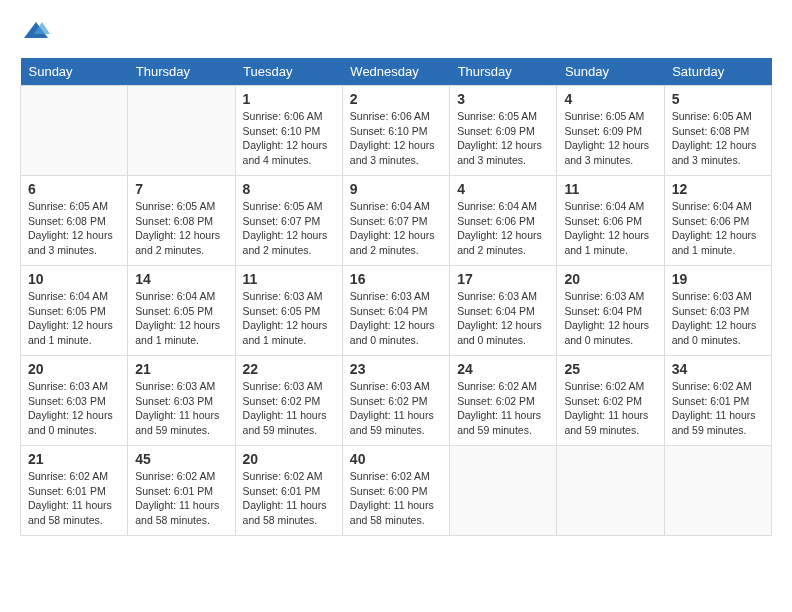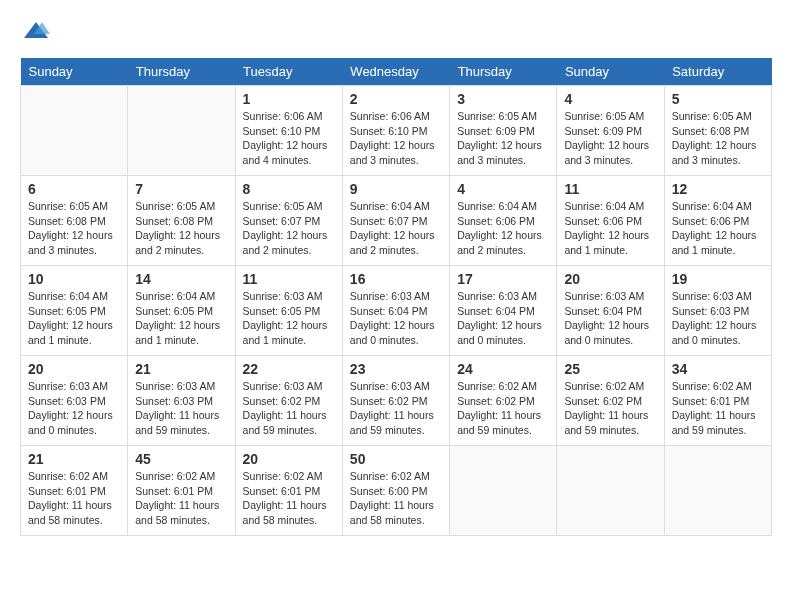--- a/index.html
+++ b/index.html
@@ -329,21 +329,21 @@
 and 58 minutes.</div>
         </td>
         <td>
           <span class="day-num">20</span>
           <div class="day-info" style="white-space: pre-line;">Sunrise: 6:02 AM
 Sunset: 6:01 PM
 Daylight: 11 hours
 and 58 minutes.</div>
         </td>
         <td>
-          <span class="day-num">50</span>
+          <span class="day-num">40</span>
           <div class="day-info" style="white-space: pre-line;">Sunrise: 6:02 AM
 Sunset: 6:00 PM
 Daylight: 11 hours
 and 58 minutes.</div>
         </td>
         <td class="empty-cell"></td>
         <td class="empty-cell"></td>
         <td class="empty-cell"></td>
       </tr>
     </tbody>

